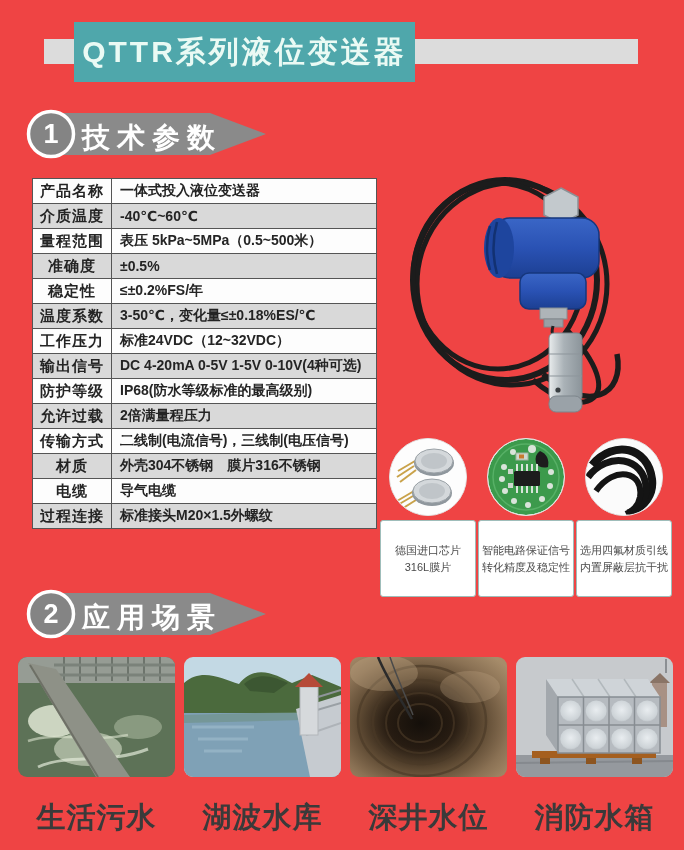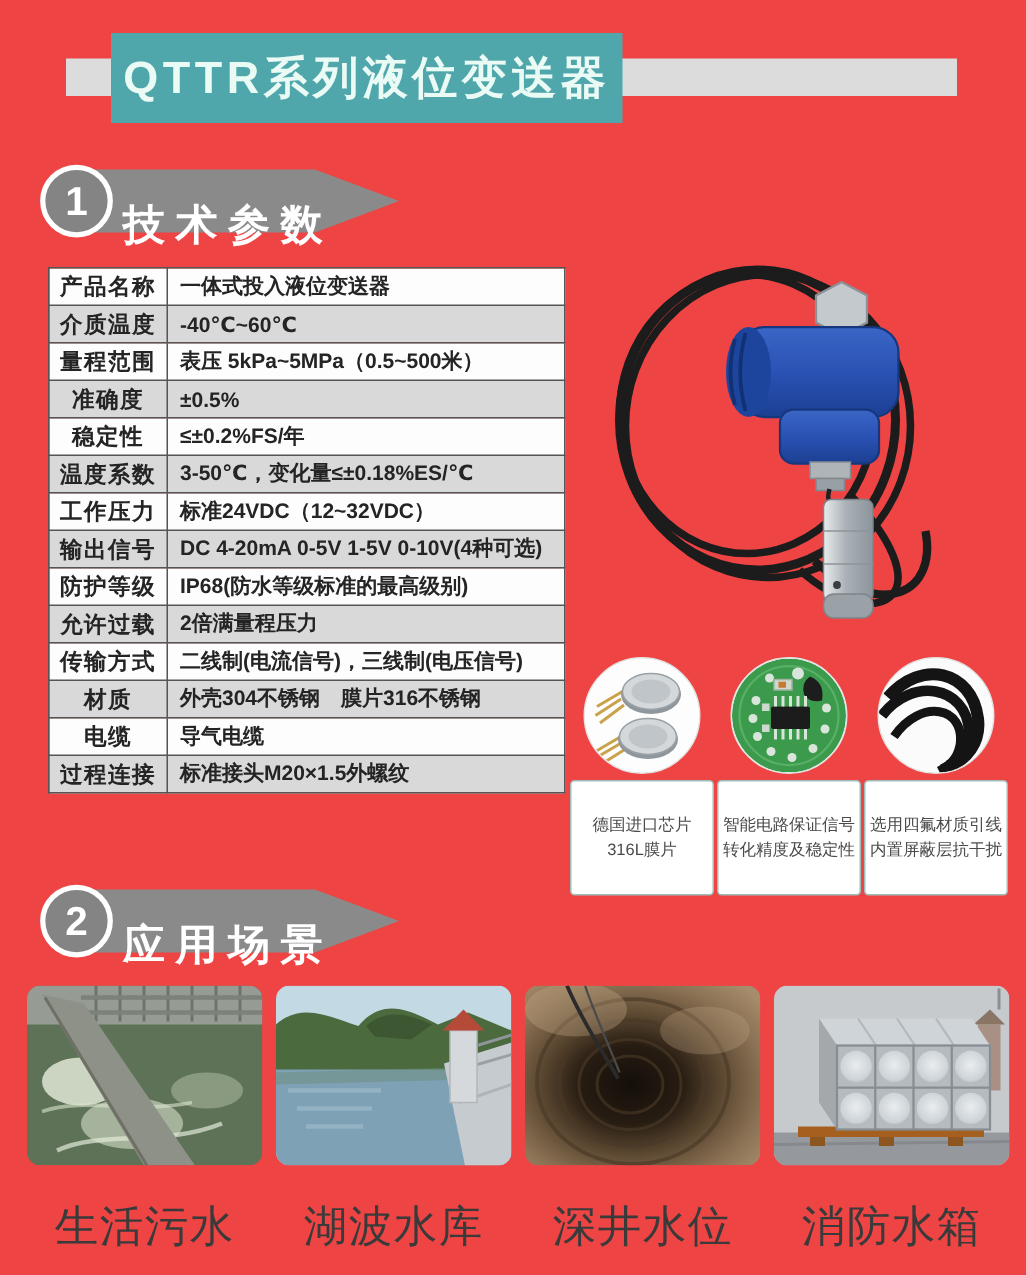--- a/index.html
+++ b/index.html
@@ -12,21 +12,21 @@
     color:#eafaf4; font-size:30px; font-weight:bold; letter-spacing:3px;
     display:flex; align-items:center; justify-content:center; }
 
   
   .sec-header { position:absolute; width:260px; height:56px; }
   .sec-header.s1 { left:18px; top:106px; }
   .sec-header.s2 { left:18px; top:586px; }
   .sec-header svg { position:absolute; left:0; top:0; }
   .sec-num { position:absolute; left:14px; top:9px; width:38px; height:38px; text-align:center;
     line-height:38px; color:#ffffff; font-size:27px; font-weight:bold; }
-  .sec-title { position:absolute; left:64px; top:16px; height:56px; line-height:56px;
+  .sec-title { position:absolute; left:64px; top:4px; height:56px; line-height:56px;
     color:#ffffff; font-size:28px; font-weight:bold; letter-spacing:7px; white-space:nowrap; }
 
   
   table.spec { position:absolute; left:32px; top:178px; width:345px; border-collapse:collapse; }
   table.spec td { border:1px solid #555555; height:25px; background:#fdfdfd; color:#242424;font-weight:bold; }
   table.spec tr:nth-child(even) td { background:#d9d9d9; }
   td.lbl { width:79px; text-align:center; font-size:15px; letter-spacing:1px; }
   td.val { font-size:14px; padding-left:8px; white-space:nowrap; }
 
   
@@ -39,21 +39,21 @@
     background:#ffffff; border:1px solid #e3e3e3; }
   .feature-circle svg { display:block; }
   .feature-caption { margin-top:4px; background:#ffffff; border:1px solid #9fbdba; border-radius:3px;
     font-size:11px; line-height:1.5; color:#4a4a4a; padding:21px 0; }
 
   
   .app-photo { position:absolute; top:657px; width:157px; height:120px; border-radius:9px; overflow:hidden; }
   .app-photo svg { display:block; }
   .ap1 { left:18px; } .ap2 { left:184px; } .ap3 { left:350px; } .ap4 { left:516px; }
   .app-label { position:absolute; top:798px; width:157px; text-align:center;
-    font-size:29px; font-weight:normal; color:#3a3a3a; letter-spacing:1px; }
+    font-size:29px; font-weight:bold; color:#3a3a3a; letter-spacing:1px; }
   .al1 { left:18px; } .al2 { left:184px; } .al3 { left:350px; } .al4 { left:516px; }
 </style>
 </head>
 <body>
 
 <div class="page">
 
   <div class="strip"></div>
   <div class="title-banner">QTTR系列液位变送器</div>
 

